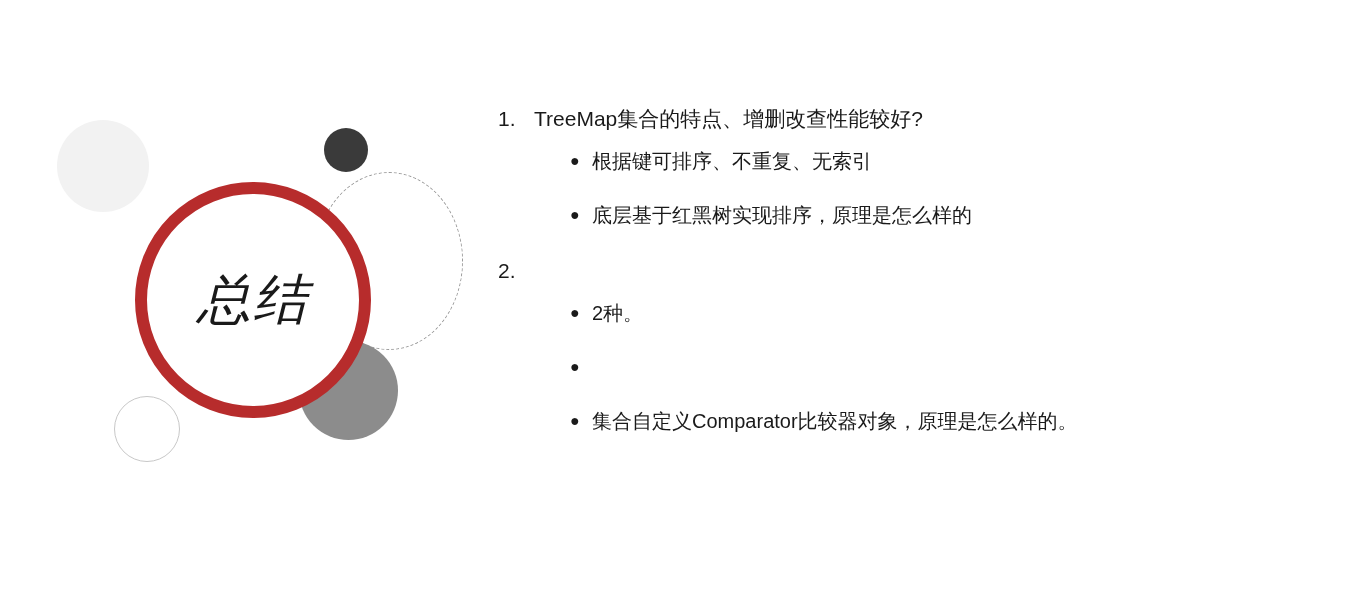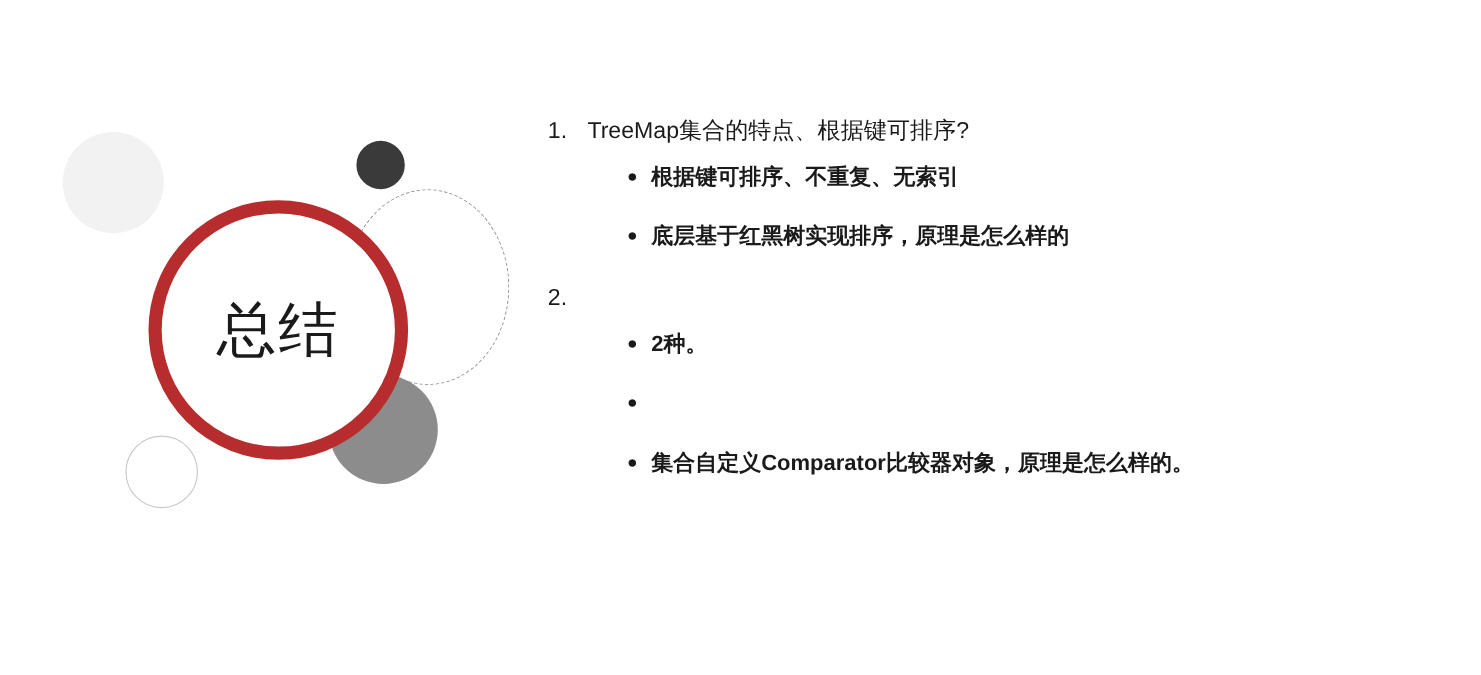--- a/index.html
+++ b/index.html
@@ -20,20 +20,21 @@
     background: #ffffff;
     box-sizing: border-box;
   }
   
   .graphic {
     position: absolute;
     left: 0;
     top: 0;
     width: 500px;
     height: 614px;
+    font-style: italic;
   }
   .circ {
     position: absolute;
     border-radius: 50%;
     box-sizing: border-box;
   }
   
   .c-lightgrey {
     left: 57px;
     top: 120px;
@@ -134,21 +135,21 @@
     padding-left: 72px;
   }
   .b-dot {
     flex: 0 0 22px;
     font-size: 16px;
     line-height: 30px;
     color: #1a1a1a;
   }
   .b-text {
     font-size: 20px;
-    font-weight: bold;
+    font-weight: normal;
     color: #1a1a1a;
     line-height: 30px;
   }
   .q2 {
     margin-top: 6px;
   }
 </style>
 </head>
 <body>
 
@@ -161,21 +162,21 @@
     <div class="circ c-grey"></div>
     <div class="circ c-outline"></div>
     <div class="circ c-red"></div>
     <div class="graphic-label">总结</div>
   </div>
 
   <div class="content">
 
     <div class="q-item">
       <div class="q-num">1.</div>
-      <div class="q-text">TreeMap集合的特点、根据键可排序?</div>
+      <div class="q-text">TreeMap集合的特点、增删改查性能较好?</div>
     </div>
     <ul class="bullets">
       <li class="b-item">
         <span class="b-dot">●</span>
         <span class="b-text">根据键可排序、不重复、无索引</span>
       </li>
       <li class="b-item">
         <span class="b-dot">●</span>
         <span class="b-text">底层基于红黑树实现排序，原理是怎么样的</span>
       </li>

